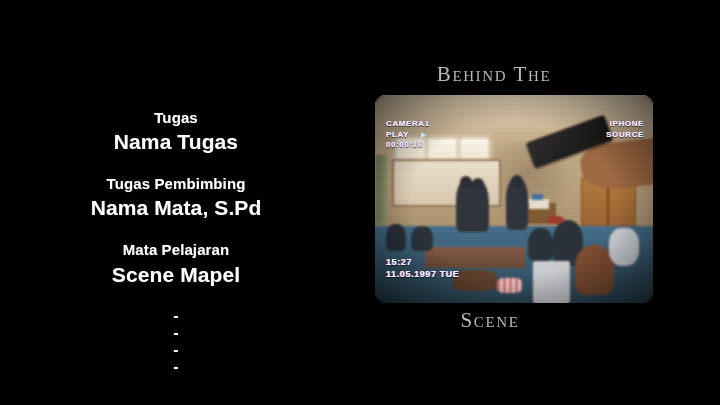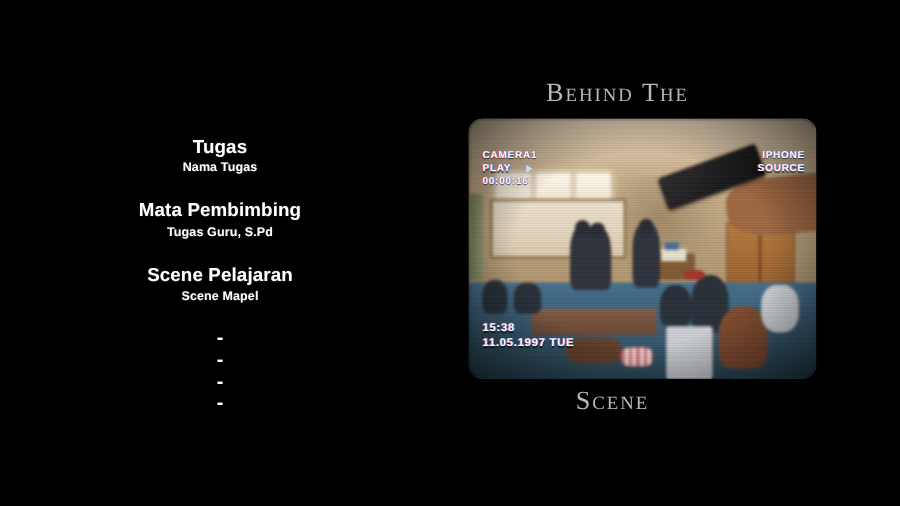--- a/index.html
+++ b/index.html
@@ -7,21 +7,21 @@
        font-family:"Liberation Sans",sans-serif;}
   .stage{position:relative;width:720px;height:405px;background:#000;overflow:hidden;}
 
   
   .credits{position:absolute;left:36px;top:108px;width:280px;text-align:center;}
   .credit-block{margin-bottom:18px;}
   .credit-block:last-child{margin-bottom:0;}
   .credit-line{color:#fff;font-weight:bold;font-size:15px;line-height:1.34;
                letter-spacing:.1px;
                text-shadow:0 0 1px rgba(255,255,255,.35);}
-  .credit-line.sub{font-size:10px;}
+  .credit-line.sub{font-size:21px;}
   .member-list{margin-top:2px;}
   .member-item{color:#fff;font-weight:bold;font-size:16px;line-height:1.08;}
 
   
   .title-top,.title-bottom{position:absolute;width:300px;text-align:center;
        color:#b9b9b9;font-family:"Liberation Serif",serif;
        font-variant:small-caps;font-size:21px;letter-spacing:1.6px;
        text-shadow:0 1px 2px rgba(0,0,0,.9);}
   .title-top{left:344px;top:62px;}
   .title-bottom{left:340px;top:308px;}
@@ -135,26 +135,26 @@
 <div class="stage">
 
   <div class="credits">
 
     <div class="credit-block">
       <div class="credit-line">Tugas</div>
       <div class="credit-line sub">Nama Tugas</div>
     </div>
 
     <div class="credit-block">
-      <div class="credit-line">Mata Pembimbing</div>
-      <div class="credit-line sub">Tugas Guru, S.Pd</div>
-    </div>
-
-    <div class="credit-block">
-      <div class="credit-line">Scene Pelajaran</div>
+      <div class="credit-line">Tugas Pembimbing</div>
+      <div class="credit-line sub">Nama Mata, S.Pd</div>
+    </div>
+
+    <div class="credit-block">
+      <div class="credit-line">Mata Pelajaran</div>
       <div class="credit-line sub">Scene Mapel</div>
     </div>
 
     <div class="credit-block">
       <div class="member-list">
         <div class="member-item">-</div>
         <div class="member-item">-</div>
         <div class="member-item">-</div>
         <div class="member-item">-</div>
       </div>
@@ -222,19 +222,19 @@
       </div>
       <div>00:00:16</div>
     </div>
 
     <div class="osd osd-tr">
       <div>IPHONE</div>
       <div>SOURCE</div>
     </div>
 
     <div class="osd osd-bl">
-      <div>15:38</div>
+      <div>15:27</div>
       <div>11.05.1997 TUE</div>
     </div>
 
   </div>
 
 </div>
 
 </body></html>

